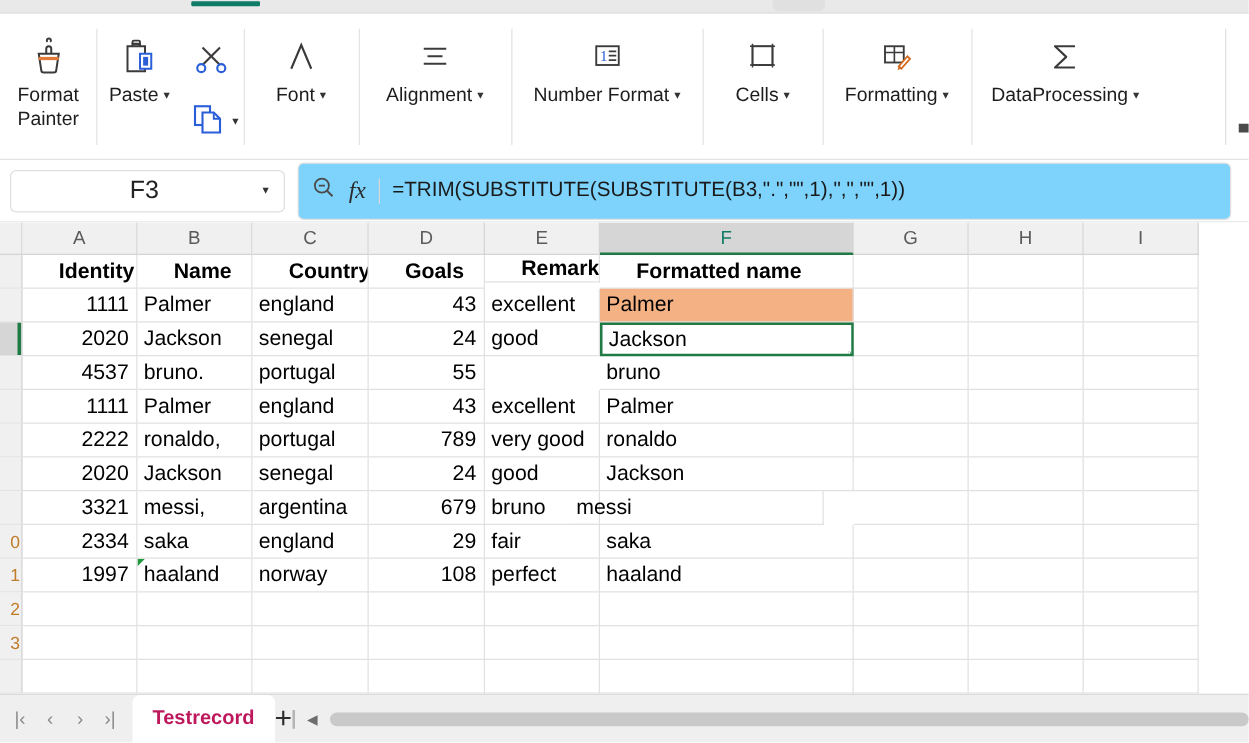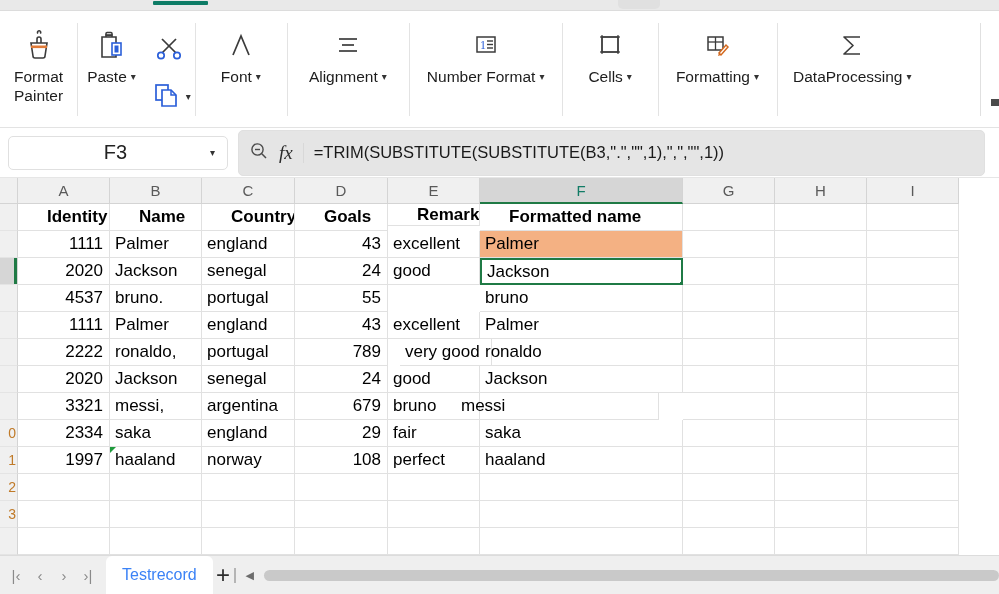--- a/index.html
+++ b/index.html
@@ -81,21 +81,21 @@
   .namebox {
     width: 220px; height: 34px; background: #ffffff;
     border: 1px solid #e0e0e0; border-radius: 5px;
     display: flex; align-items: center; justify-content: space-between;
     padding: 0 12px;
   }
   .namebox .nbval {
     flex: 1; text-align: center; font-size: 20px; color: #222;
   }
   .formulawrap {
-    flex: 1; height: 46px; background: #e5e5e5;
+    flex: 1; height: 46px; background: #7dd3fc;
     border: 1px solid #e0e0e0; border-radius: 5px;
     display: flex; align-items: center; gap: 10px; padding: 0 10px;
     margin-right: 6px;
   }
   .fx-ital { font-family: "Liberation Serif", serif; font-style: italic;
              font-size: 19px; color: #2b2b2b; }
   .fsep { width: 1px; height: 20px; background: #d8d8d8; }
   .ftext { font-size: 16.5px; color: #1a1a1a; white-space: nowrap;
            font-family: "Liberation Sans", sans-serif; }
 
@@ -162,21 +162,21 @@
     border-top: 1px solid #dcdcdc;
   }
   .navbtns { display: flex; align-items: center; gap: 0px; padding-left: 4px; }
   .navbtn {
     width: 24px; height: 30px; display: flex; align-items: center;
     justify-content: center; color: #8a8a8a; font-size: 15px;
   }
   .sheettab {
     height: 39px; background: #ffffff; border-radius: 6px 6px 0 0;
     display: flex; align-items: center; padding: 0 16px;
-    font-size: 16px; font-weight: normal; color: #3b82f6;
+    font-size: 16px; font-weight: bold; color: #be185d;
     margin-left: 6px;
   }
   .addsheet {
     width: 34px; height: 39px; display: flex; align-items: center;
     justify-content: center; font-size: 24px; color: #2d2d2d;
   }
   .hscroll-zone {
     margin-left: auto; display: flex; align-items: center; gap: 10px;
     padding-right: 0px; height: 100%;
   }
@@ -527,21 +527,21 @@
       </div>
       <div class="cell" style="left: 110px; width: 92px; top: 161px; height: 27px;">
         <span>ronaldo,</span>
       </div>
       <div class="cell" style="left: 202px; width: 93px; top: 161px; height: 27px;">
         <span>portugal</span>
       </div>
       <div class="cell num" style="left: 295px; width: 93px; top: 161px; height: 27px;">
         <span>789</span>
       </div>
-      <div class="cell" style="left: 400px; width: 92px; top: 161px; height: 27px;">
+      <div class="cell" style="left: 388px; width: 92px; top: 161px; height: 27px;">
         <span>very good</span>
       </div>
       <div class="cell" style="left: 480px; width: 203px; top: 161px; height: 27px;">
         <span>ronaldo</span>
       </div>
       <div class="cell" style="left: 683px; width: 92px; top: 161px; height: 27px;">
         <span></span>
       </div>
       <div class="cell" style="left: 775px; width: 92px; top: 161px; height: 27px;">
         <span></span>

